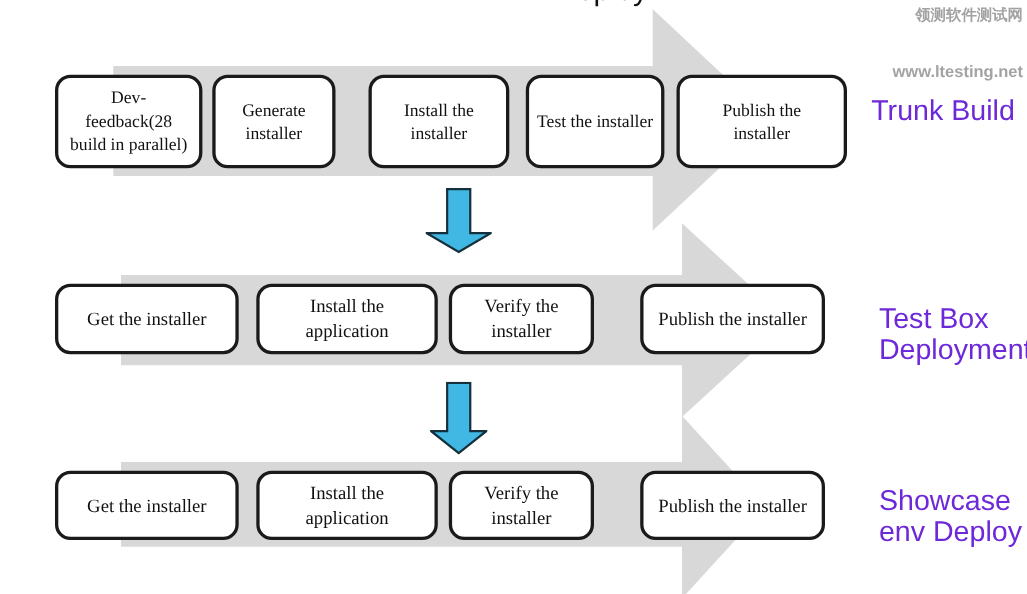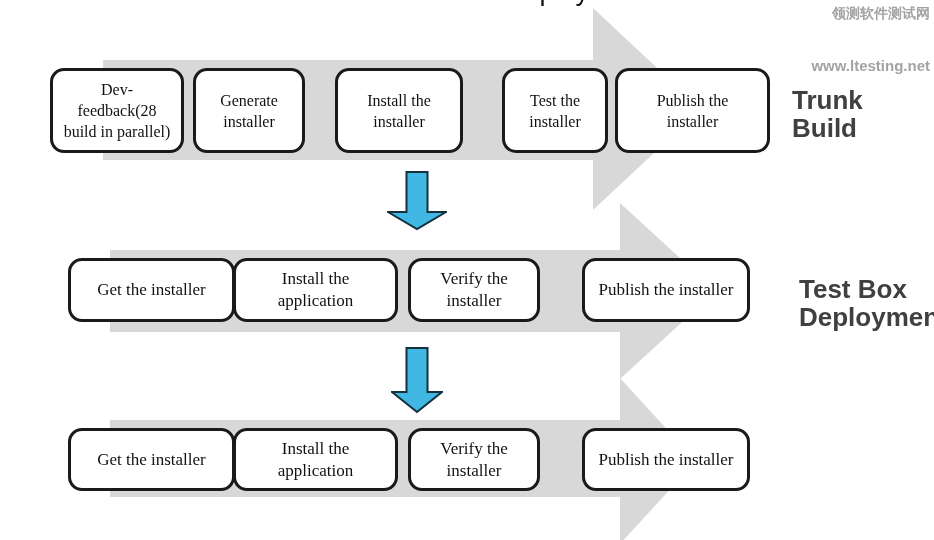--- a/index.html
+++ b/index.html
@@ -23,30 +23,30 @@
     border-radius:14px;z-index:3;display:flex;align-items:center;justify-content:center;
     text-align:center;white-space:pre-line;color:#111;box-sizing:border-box;
   }
   .r1{top:68px;height:85px;font-size:16px;line-height:21px;}
   .r2{top:258px;height:64px;font-size:17px;line-height:22px;}
   .r3{top:428px;height:63px;font-size:17px;line-height:22px;}
   
   .r1.c1{left:50px;width:134px;}
   .r1.c2{left:193px;width:112px;}
   .r1.c3{left:335px;width:128px;}
-  .r1.c4{left:502px;width:106px;}
+  .r1.c4{left:478px;width:126px;}
   .r1.c5{left:615px;width:155px;}
-  .c6{left:68px;width:167px;}
+  .c6{left:50px;width:167px;}
   .c7{left:233px;width:165px;}
   .c8{left:408px;width:132px;}
   .c9{left:582px;width:168px;}
   
   .row-label{
     position:absolute;z-index:4;font-family:"Liberation Sans",sans-serif;
-    font-size:26px;line-height:28px;color:#404040;white-space:pre-line;font-weight:bold;
+    font-size:26px;line-height:28px;color:#6d28d9;white-space:pre-line;
   }
   .label1{left:792px;top:86px;}
   .label2{left:799px;top:275px;}
   .label3{left:799px;top:441px;}
   
   .down-arrow{position:absolute;z-index:2;}
   .arrow1{left:387px;top:171px;}
   .arrow2{left:391px;top:347px;}
   
   .watermark{
@@ -107,14 +107,16 @@
     <polygon points="15.5,1 36.5,1 36.5,45 51,45 26,65 1,45 15.5,45" fill="#41b8e3" stroke="#14303c" stroke-width="2" stroke-linejoin="miter"></polygon>
   </svg>
 
   <div class="band band3"></div>
   <div class="tri tri3"></div>
   <div class="stepbox r3 c6">Get the installer</div>
   <div class="stepbox r3 c7">Install the
 application</div>
   <div class="stepbox r3 c8">Verify the installer</div>
   <div class="stepbox r3 c9">Publish the installer</div>
+  <div class="row-label label3">Showcase
+env Deploy</div>
 
 </div>
 
 </body></html>

